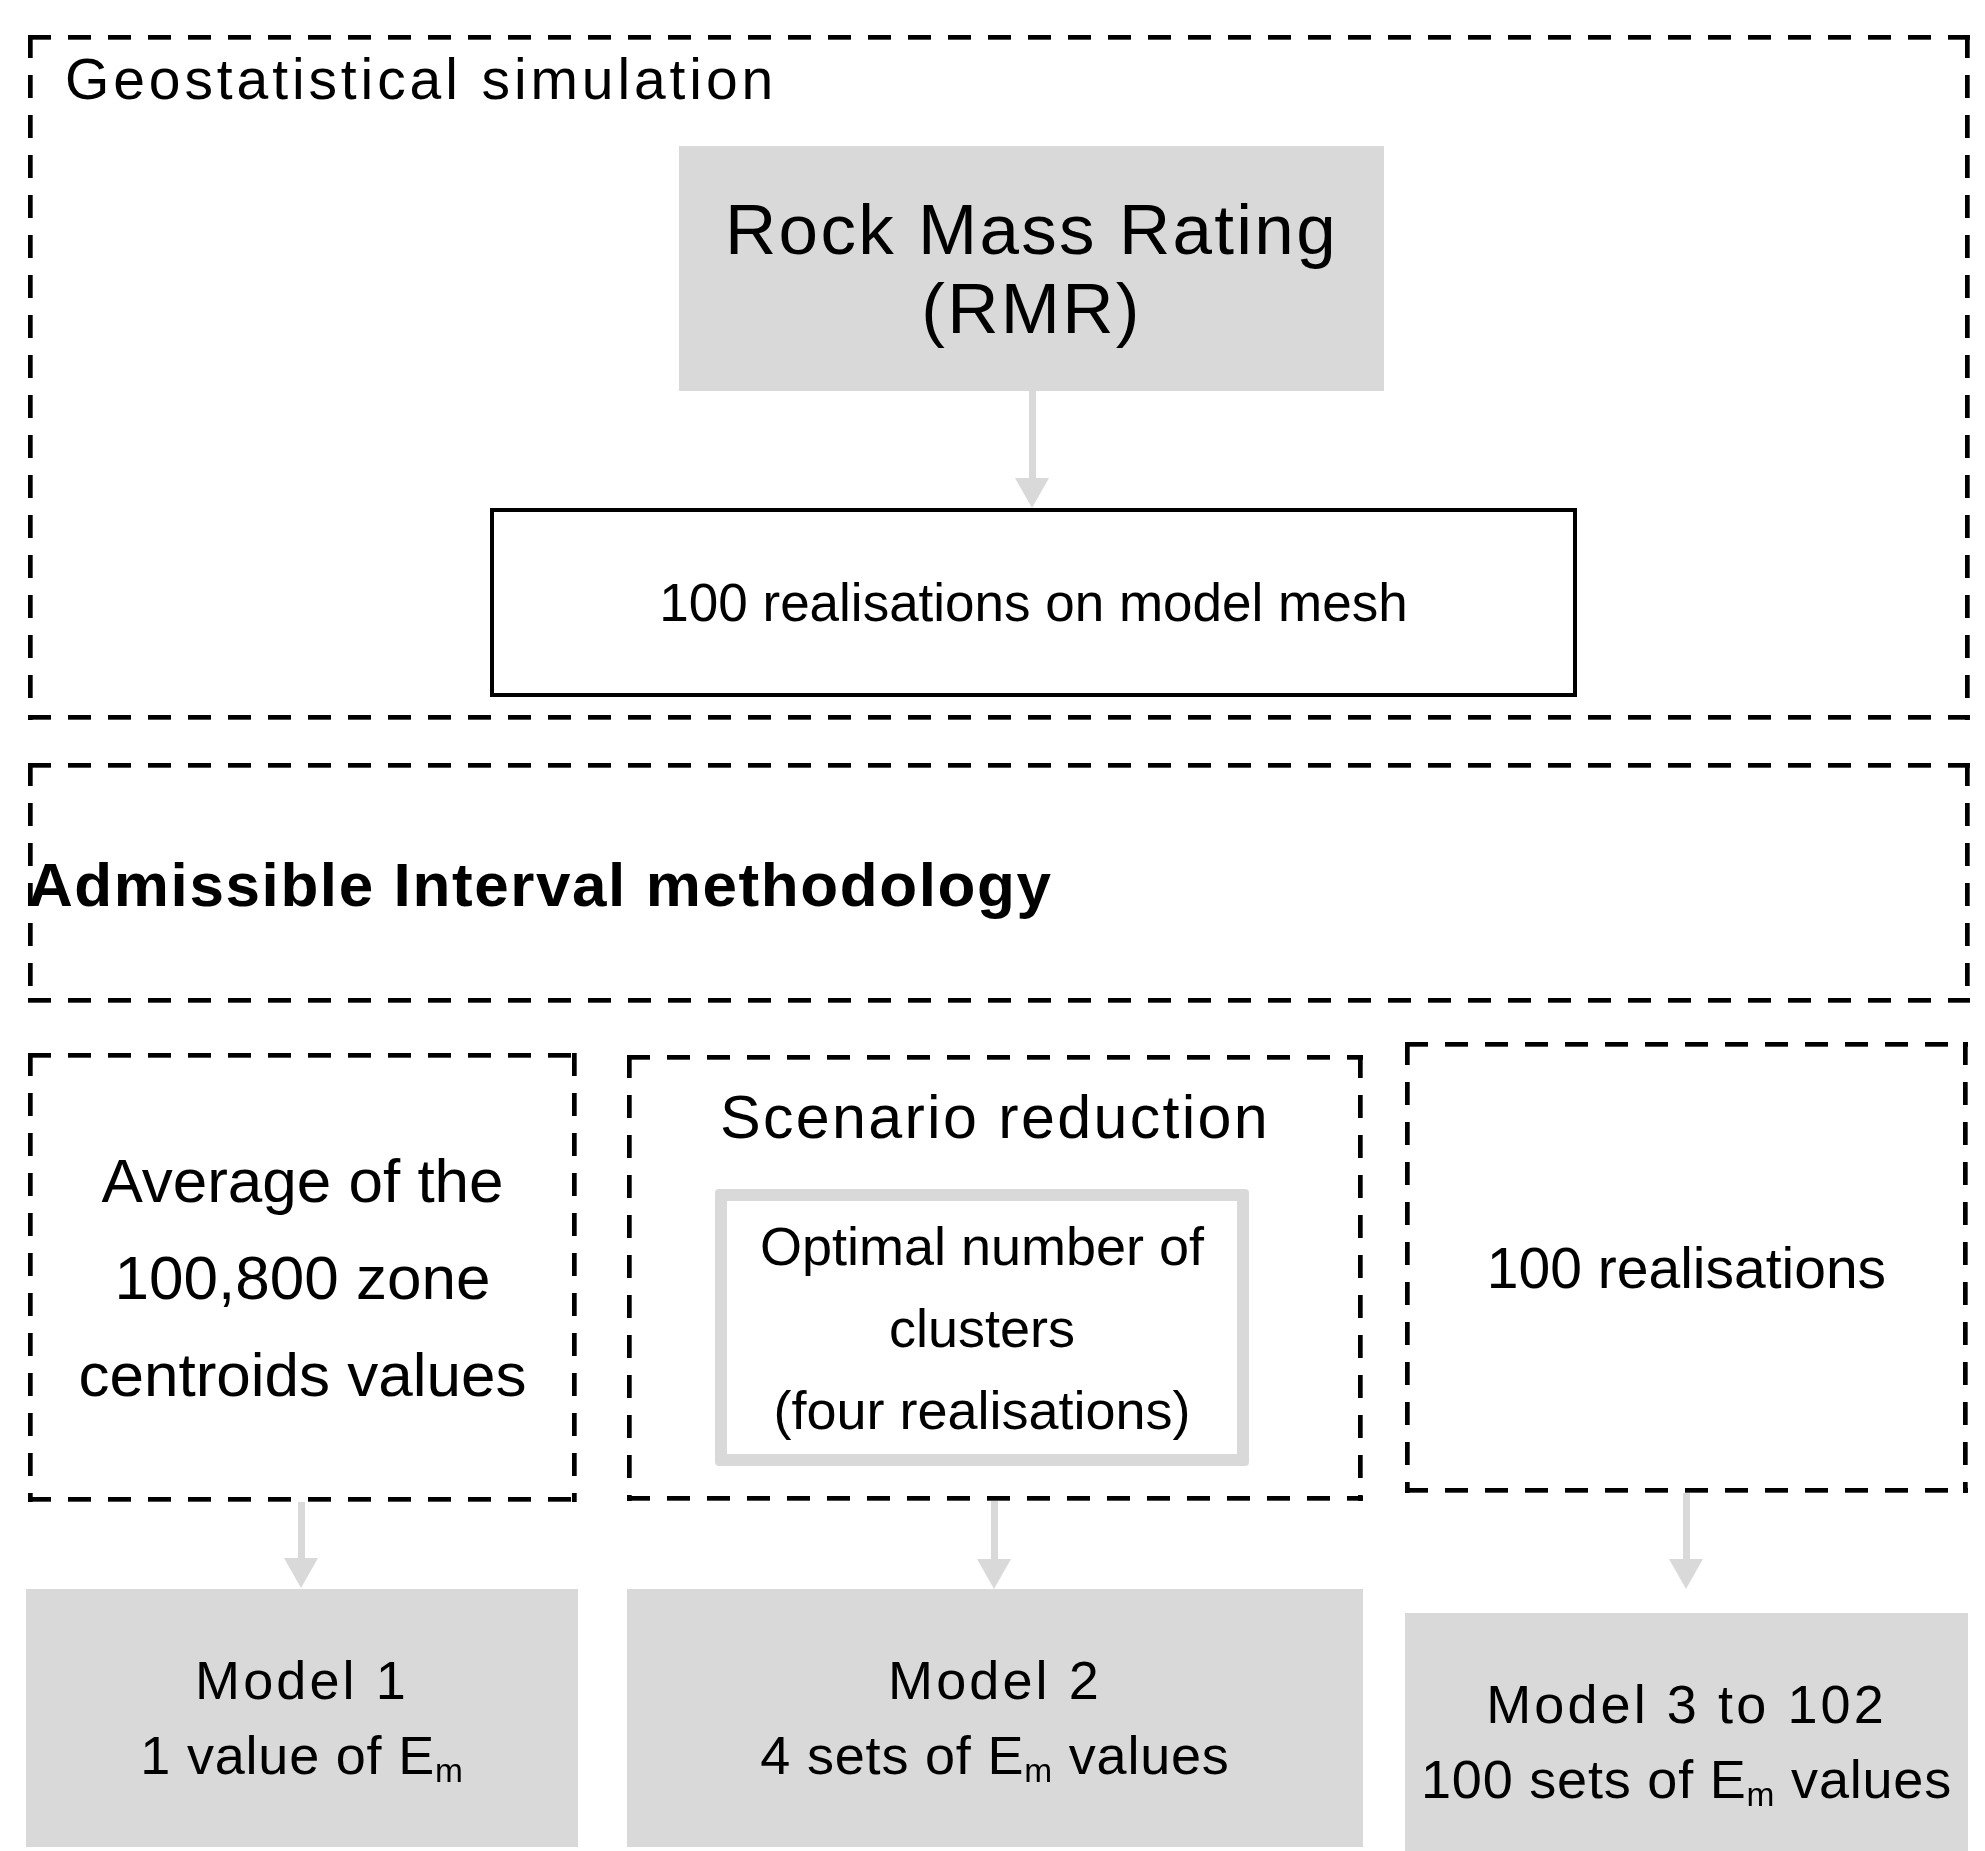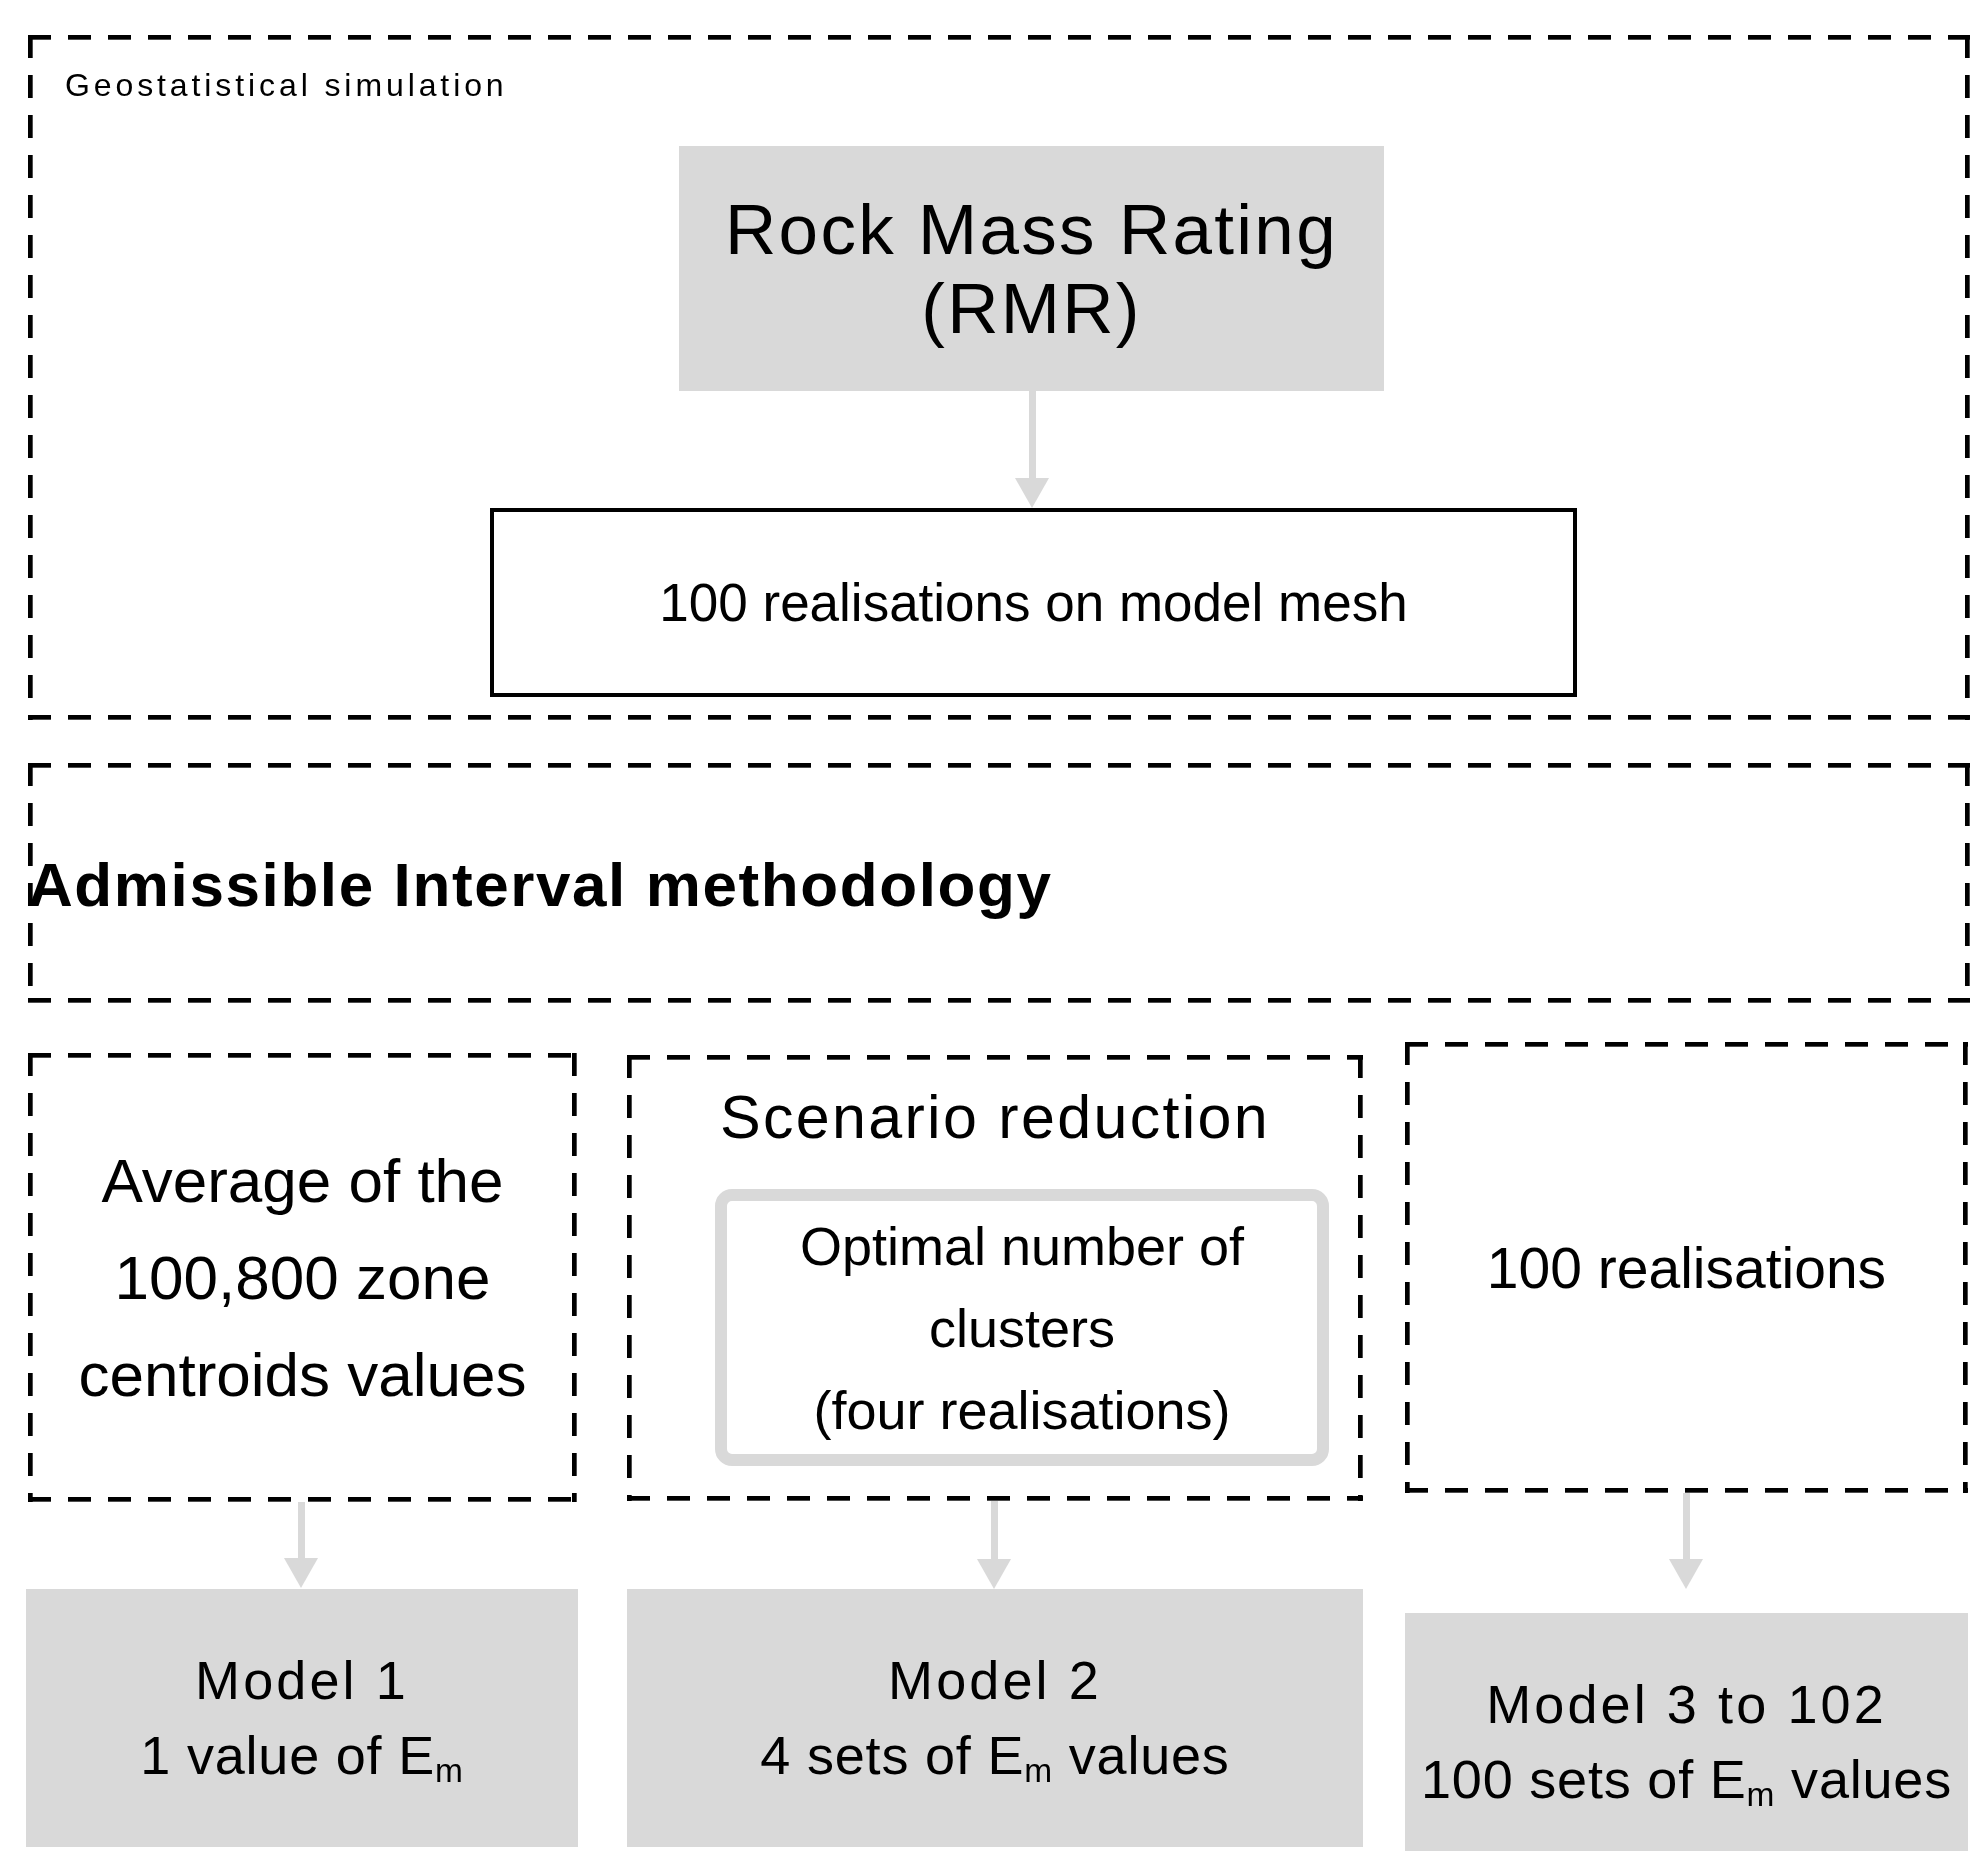--- a/index.html
+++ b/index.html
@@ -25,41 +25,41 @@
   }
   .graybox{
     position:absolute;
     background:#d9d9d9;
     display:flex;flex-direction:column;align-items:center;justify-content:center;
     text-align:center;
   }
   .flexcenter{display:flex;flex-direction:column;align-items:center;justify-content:center;text-align:center;}
 
   .geo-title{
-    position:absolute;left:37px;top:25px;
-    font-size:32px;line-height:50px;letter-spacing:3.9px;white-space:nowrap;
+    position:absolute;left:37px;top:19px;
+    font-size:57px;line-height:50px;letter-spacing:3.9px;white-space:nowrap;
   }
   .rmr-box{left:651px;top:111px;width:705px;height:245px;font-size:71px;line-height:79px;letter-spacing:2.3px;}
   .mesh-box{
     position:absolute;left:462px;top:473px;width:1087px;height:189px;
     box-sizing:border-box;border:4.7px solid #000;background:#fff;
     font-size:53px;line-height:59px;
   }
   .adm-box{font-size:62px;letter-spacing:1.6px;}
   .adm-inner{width:100%;text-align:left;padding-top:3.1px;font-weight:bold;}
 
   .branch-left{left:28px;top:1053px;width:549px;height:449px;font-size:62px;line-height:97px;}
   .branch-mid{left:627px;top:1055px;width:736px;height:446px;}
   .mid-title{
     position:absolute;left:0;top:28px;width:100%;text-align:center;
     font-size:61px;line-height:68px;letter-spacing:2.3px;white-space:nowrap;
   }
   .inner-frame{
-    position:absolute;left:88px;top:134px;width:614px;height:277px;
-    box-sizing:border-box;border:12.5px solid #d9d9d9;border-radius:17px;background:#fff;
+    position:absolute;left:88px;top:134px;width:534px;height:277px;
+    box-sizing:border-box;border:12.5px solid #d9d9d9;border-radius:4px;background:#fff;
     font-size:54px;line-height:82px;
   }
   .branch-right{left:1405px;top:1042px;width:563px;height:451px;font-size:57px;line-height:68px;}
 
   .arrow{position:absolute;width:34px;display:flex;flex-direction:column;align-items:center;}
   .arrow-stem{width:7px;flex:1 1 auto;background:#d9d9d9;}
   .arrow-head{width:0;height:0;flex:0 0 auto;
     border-left:17px solid transparent;border-right:17px solid transparent;border-top:30px solid #d9d9d9;}
 
   .model-box{top:1589px;height:258px;font-size:54px;line-height:75px;text-align:right;}

